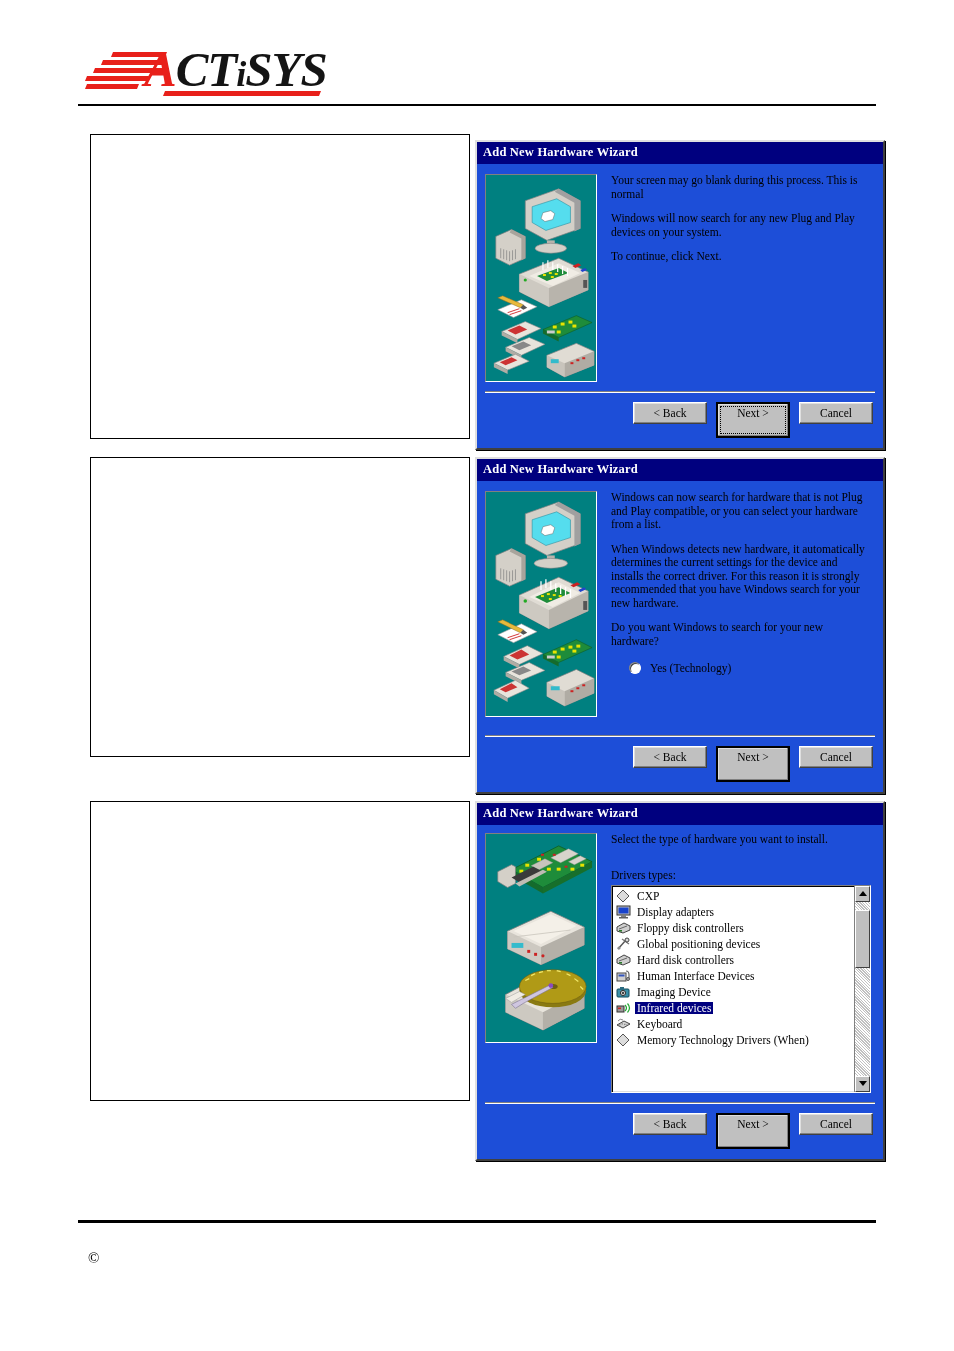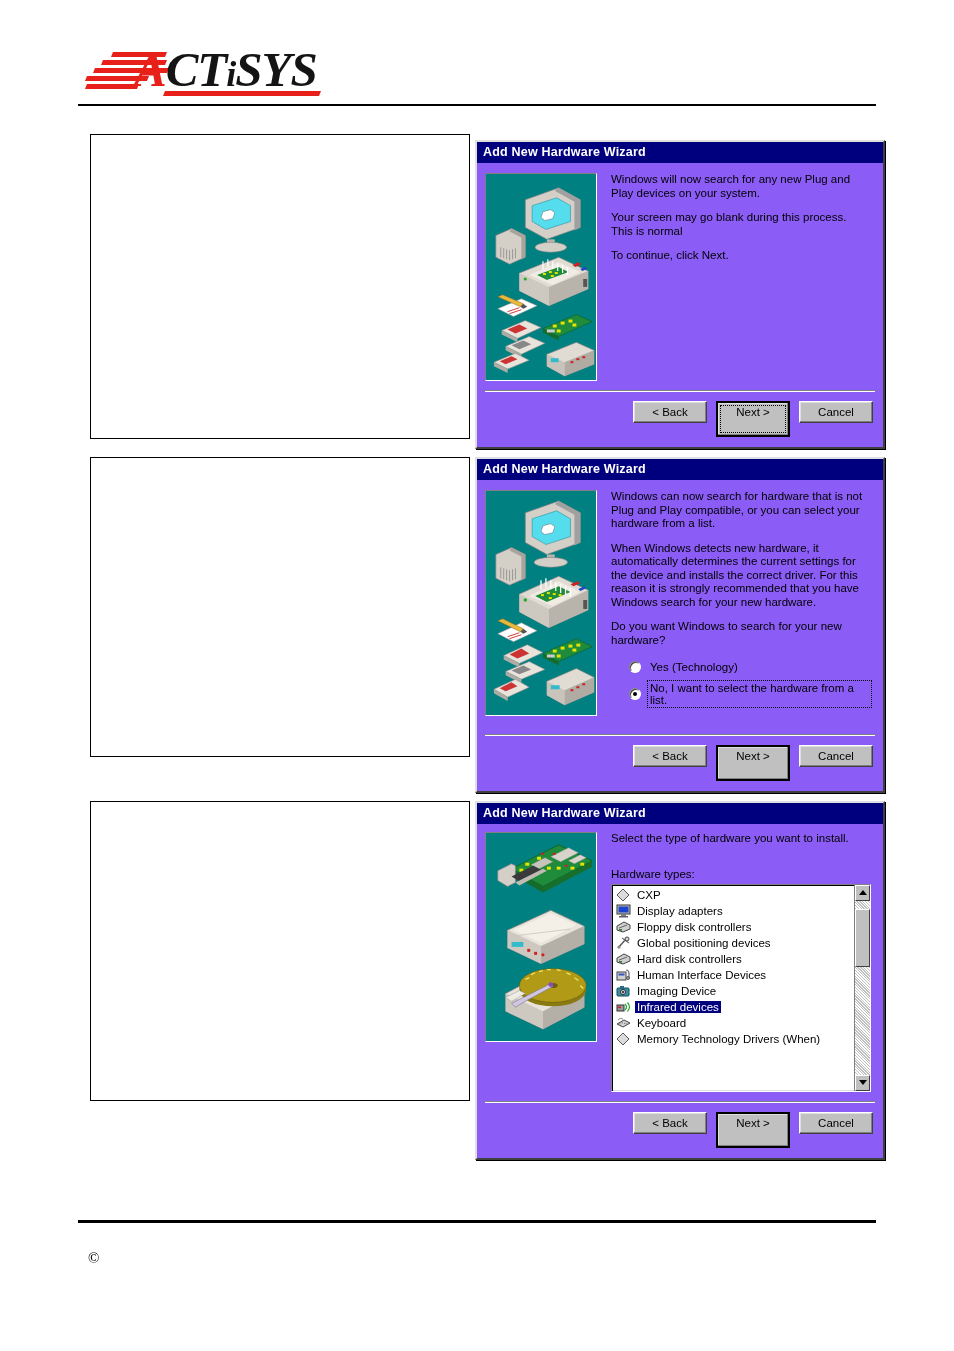--- a/index.html
+++ b/index.html
@@ -19,21 +19,21 @@
   .logo-lines span {
     display:block; background:#e8201a; height:5px; margin-bottom:3px;
     transform: skewX(-22deg);
   }
   .logo-lines span:nth-child(1){ width:54px; margin-left:26px; }
   .logo-lines span:nth-child(2){ width:64px; margin-left:16px; }
   .logo-lines span:nth-child(3){ width:74px; margin-left:8px; }
   .logo-lines span:nth-child(4){ width:62px; margin-left:0px; }
   .logo-lines span:nth-child(5){ width:52px; margin-left:0px; }
   .logo-text {
-    position:absolute; left:48px; top:-2px;
+    position:absolute; left:58px; top:-2px;
     font-family:"Liberation Serif", serif;
     font-weight:bold; font-style:italic;
     font-size:49px; letter-spacing:-1px; line-height:56px;
     white-space:nowrap;
   }
   .logo-text .red { color:#e8201a; }
   .logo-text .blk { color:#141414; }
   .logo-text .small { font-size:36px; }
   .logo-underline {
     position:absolute; left:78px; top:47px; width:156px; height:5px;
@@ -62,26 +62,26 @@
     border:1px solid #000; background:#fff;
     width:380px; min-height:60px;
   }
   .step-note-text {
     padding:8px 10px; font-size:12px; color:#000; white-space:pre-wrap;
   }
 
   
   .dlg {
     position:absolute; top:0;
-    background:#8b5cf6;
+    background:#1d4ed8;
     border-top:2px solid #dfdfdf;
     border-left:2px solid #dfdfdf;
     border-right:2px solid #404040;
     border-bottom:2px solid #404040;
-    font-family:Liberation Sans, sans-serif;
+    font-family:Liberation Serif, serif;
     box-shadow: 1px 1px 0 #000;
   }
   .dlg-title {
     background:#00007f; color:#fff;
     font-size:12.5px; font-weight:bold;
     padding:3px 6px 4px 6px;
     letter-spacing:0.2px;
   }
   .dlg-body { display:flex; padding:10px 8px 0 8px; }
   .dlg-art {
@@ -312,22 +312,22 @@
               <rect x="66" y="186" width="8" height="4" fill="#33bbcc"></rect>
               <g fill="#cc2222">
                 <rect x="86" y="189" width="3" height="2"></rect>
                   <rect x="92" y="186" width="3" height="2"></rect>
                 <rect x="98" y="184" width="3" height="2"></rect>
               </g>
             </g>
           </svg>
         </div>
         <div class="dlg-main" style="min-height:208px;">
+          <p class="dlg-p">Your screen may go blank during this process. This is normal</p>
           <p class="dlg-p">Windows will now search for any new Plug and Play devices on your system.</p>
-          <p class="dlg-p">Your screen may go blank during this process. This is normal</p>
           <p class="dlg-p">To continue, click Next.</p>
         </div>
       </div>
       <div class="dlg-sep"></div>
       <div class="dlg-btnrow">
         <div class="btn">&lt; Back</div>
         <div class="btn default focus">Next &gt;</div>
         <div class="btn">Cancel</div>
       </div>
     </div>
@@ -443,24 +443,20 @@
           </svg>
         </div>
         <div class="dlg-main" style="min-height:226px;">
           <p class="dlg-p">Windows can now search for hardware that is not Plug and Play compatible, or you can select your hardware from a list.</p>
           <p class="dlg-p">When Windows detects new hardware, it automatically determines the current settings for the device and installs the correct driver. For this reason it is strongly recommended that you have Windows search for your new hardware.</p>
           <p class="dlg-p" style="margin-bottom:13px;">Do you want Windows to search for your new hardware?</p>
 
           <div class="radio-line">
             <span class="radio"></span>
             <span class="radio-label">Yes (Technology)</span>
-          </div>
-          <div class="radio-line">
-            <span class="radio on"></span>
-            <span class="radio-label focus">No, I want to select the hardware from a list.</span>
           </div>
         </div>
       </div>
       <div class="dlg-sep" style="margin-top:18px;"></div>
       <div class="dlg-btnrow">
         <div class="btn">&lt; Back</div>
         <div class="btn default">Next &gt;</div>
         <div class="btn">Cancel</div>
       </div>
     </div>
@@ -543,21 +539,21 @@
               </g>
 
               <polygon points="26,172 36,167 66,152 68,155 38,171 30,176" fill="#cfc6e0" stroke="#7a7290" stroke-width="0.6"></polygon>
               <circle cx="66" cy="153" r="2.4" fill="#8a4ac0"></circle>
               <polygon points="20,166 34,159 40,162 26,170" fill="#f0ece4" stroke="#999" stroke-width="0.5"></polygon>
             </g>
           </svg>
         </div>
         <div class="dlg-main" style="min-height:210px;">
           <p class="dlg-p" style="margin-bottom:22px;">Select the type of hardware you want to install.</p>
-          <p class="lb-label">Hardware types:</p>
+          <p class="lb-label">Drivers types:</p>
 
           <div class="listbox">
             <div class="lb-items">
 
               <div class="lb-item">
                 <span class="ico">
                   <svg viewBox="0 0 15 14">
                       <polygon points="7,1 13,7 7,13 1,7" fill="#dcdcdc" stroke="#555" stroke-width="1"></polygon>
                     </svg>
                 </span>

